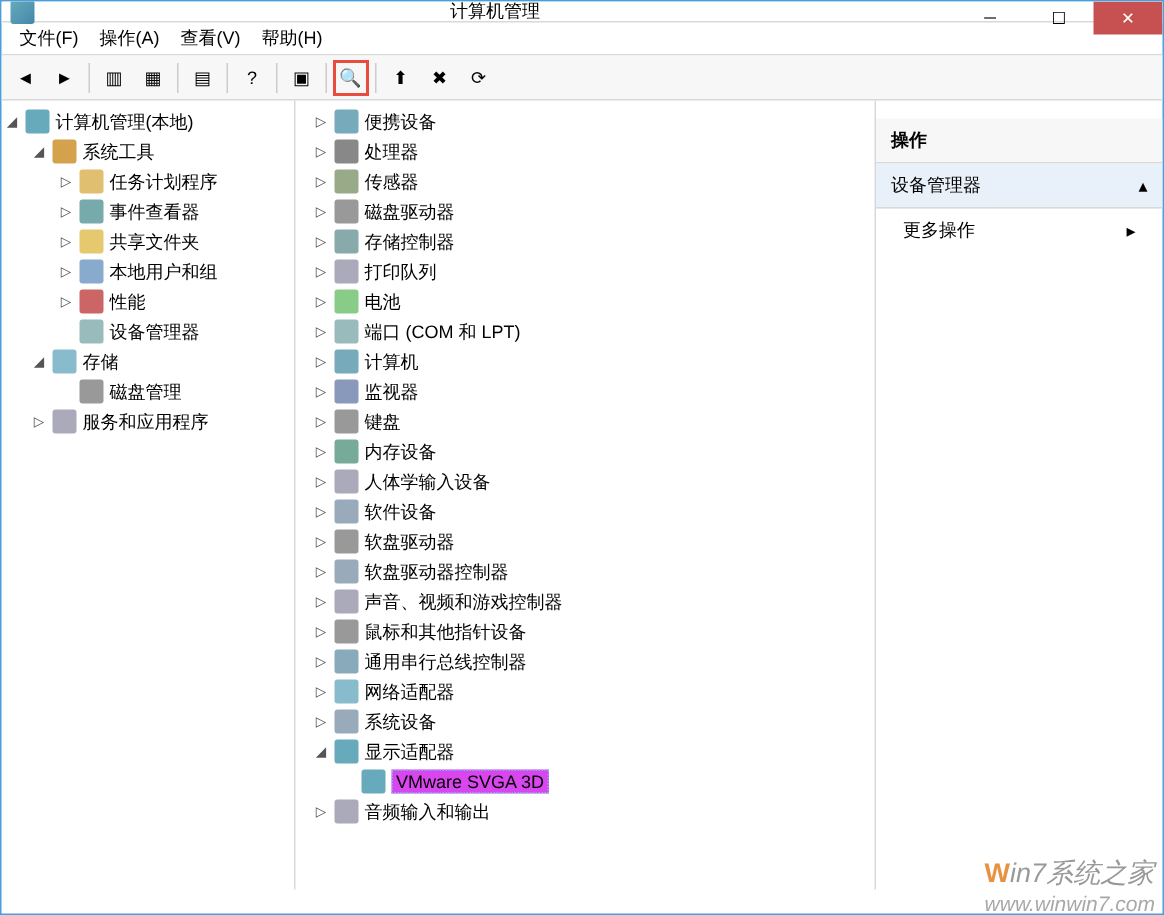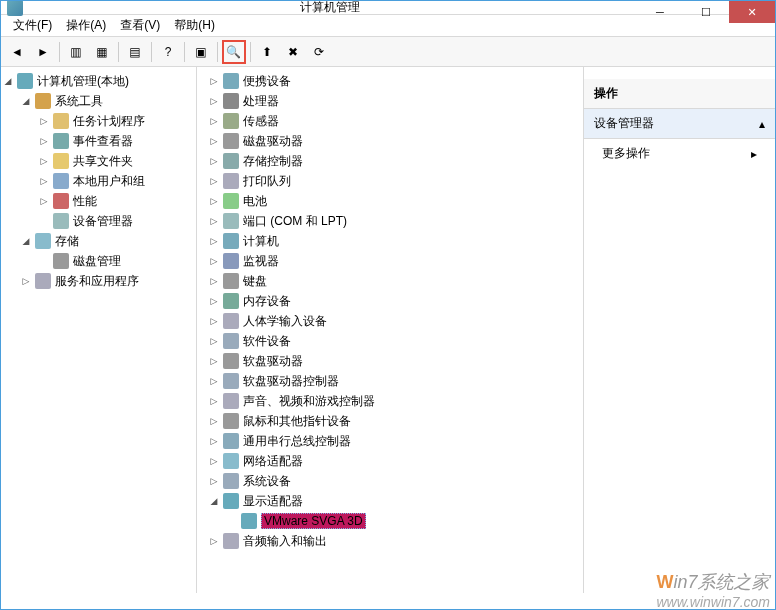--- a/index.html
+++ b/index.html
@@ -23,21 +23,21 @@
 .right-header { padding: 6px 10px; font-weight: bold; border-bottom: 1px solid #d9d9d9; background: #f7f7f7; margin-top: 12px; }
 .right-section { padding: 6px 10px; background: #e8f0fa; border-bottom: 1px solid #d9d9d9; display: flex; justify-content: space-between; align-items: center; }
 .right-item { padding: 6px 18px; display: flex; justify-content: space-between; align-items: center; cursor: default; gap: 12px; }
 .tree { list-style: none; }
 .tree ul { list-style: none; padding-left: 18px; }
 .tree li { white-space: nowrap; }
 .node { display: flex; align-items: center; height: 20px; padding-right: 6px; cursor: default; }
 .toggle { width: 14px; height: 14px; display: inline-flex; align-items: center; justify-content: center; font-size: 9px; color: #555; margin-right: 2px; }
 .icon { width: 16px; height: 16px; margin-right: 4px; display: inline-block; background: #888; border-radius: 2px; flex-shrink: 0; }
 .tree-label { font-size: 12px; }
-.node.selected .tree-label { background: #be185d; border: 1px dotted #7eb4ea; padding: 0 2px; }
+.node.selected .tree-label { background: #d946ef; border: 1px dotted #7eb4ea; padding: 0 2px; }
 .watermark { position: absolute; right: 6px; bottom: 0; font-size: 18px; color: #888; font-style: italic; opacity: 0.85; pointer-events: none; }
 .watermark b { color: #e67e22; font-style: normal; }
 .watermark small { font-size: 14px; display: block; color: #999; }
 </style>
 </head>
 <body>
 
 <div class="titlebar">
   <div class="titlebar-icon"></div>
   <div class="titlebar-text">计算机管理</div>

